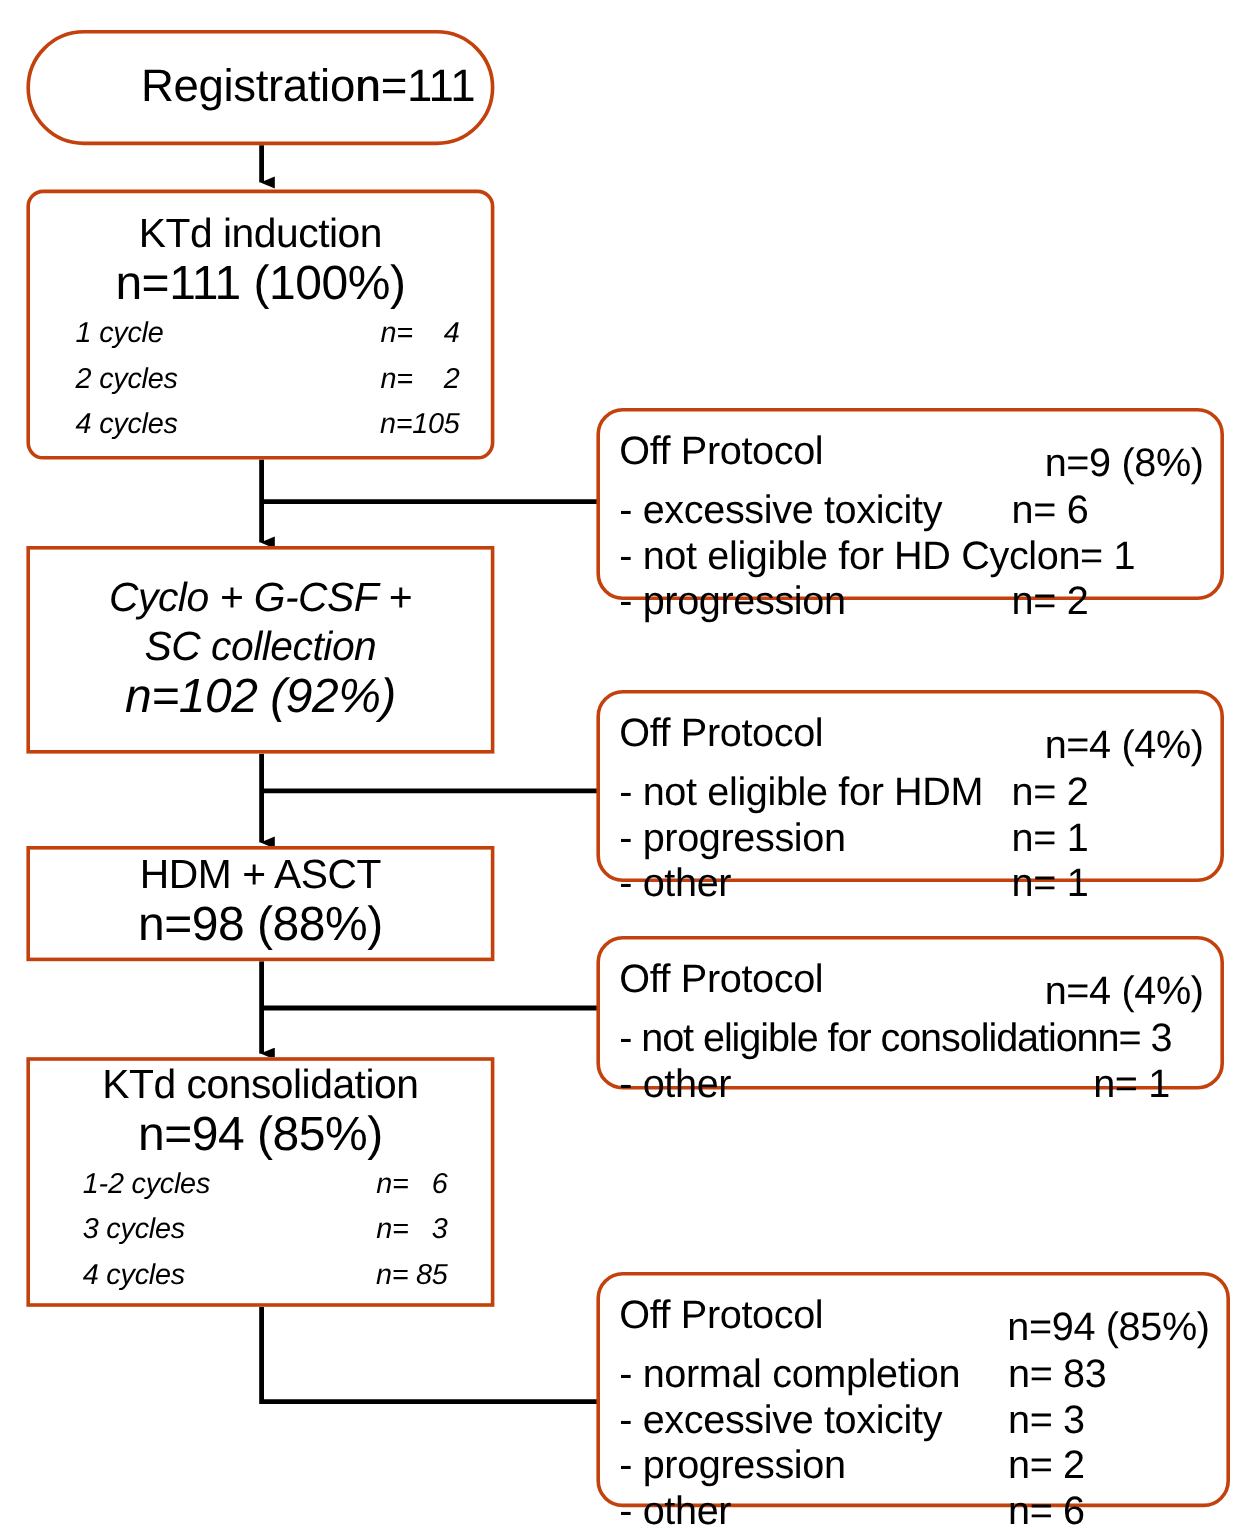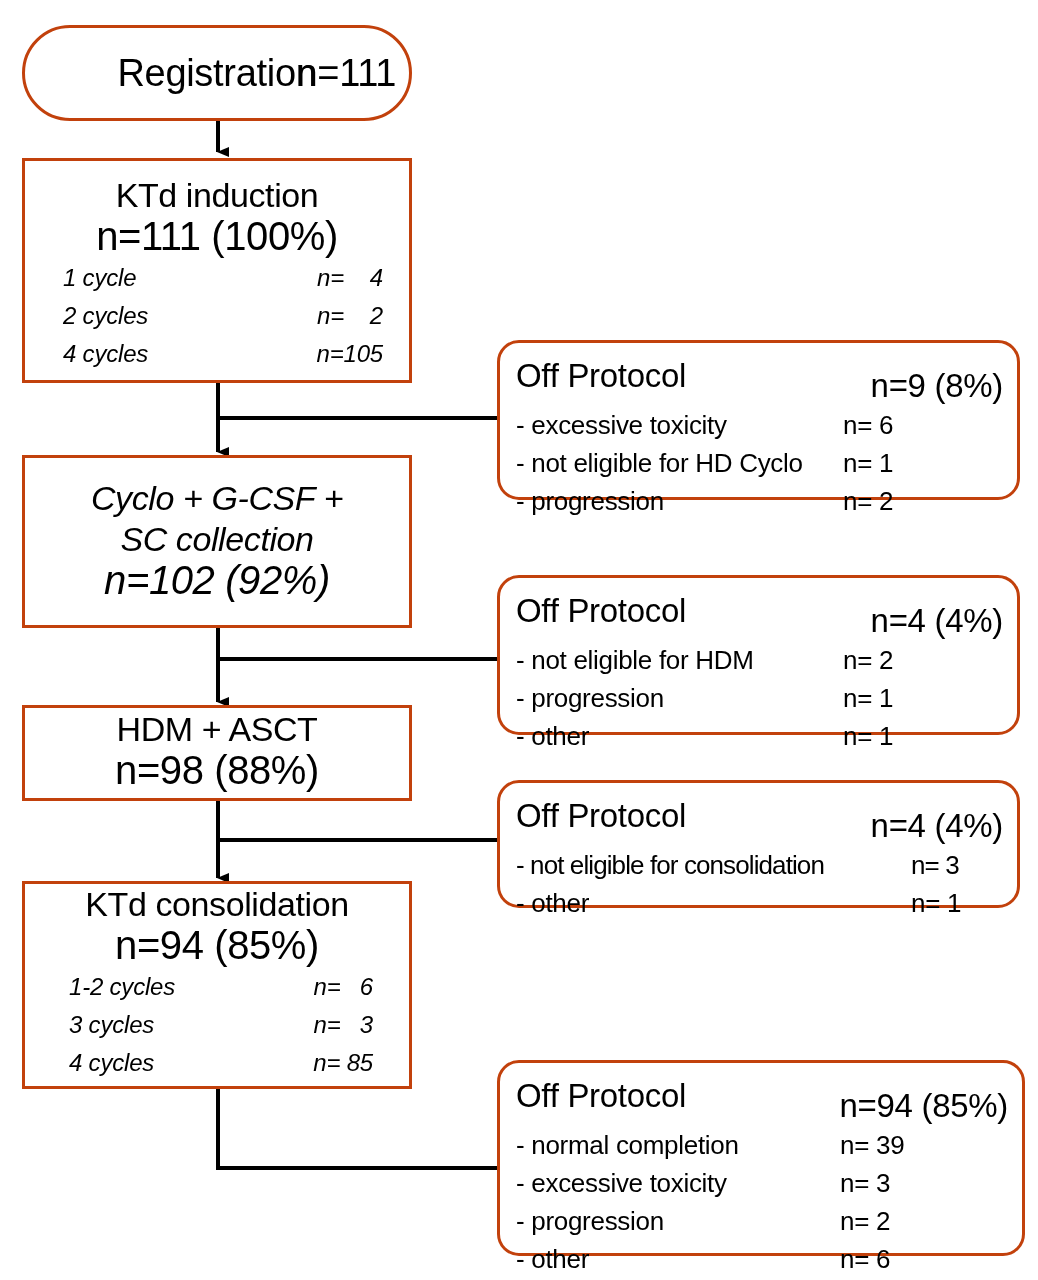--- a/index.html
+++ b/index.html
@@ -66,21 +66,21 @@
     letter-spacing: -0.2px;
   }
   .cycle-row .c-label { text-align: left; }
   .cycle-row .c-val { text-align: right; white-space: pre; }
 
   .op-inner {
     padding: 12px 14px 10px 16px;
   }
   .op-row {
     display: flex;
-    font-size: 26px;
+    font-size: 33px;
     line-height: 38px;
     letter-spacing: -0.3px;
     white-space: pre;
   }
   .op-row .op-label { flex: 1 1 auto; }
   .op-row .op-val { flex: 0 0 auto; text-align: left; }
   .op-row.head { font-size: 33px; line-height: 41px; }
   .op-row.head .op-val { font-size: 33px; margin-top: 10px; }
   .op-tight { letter-spacing: -0.9px; }
 
@@ -123,21 +123,21 @@
     <path d="M218,840 L983,840" stroke="#000" stroke-width="4" fill="none" marker-end="url(#arrowRight)"></path>
 
     <path d="M218,1089 L218,1168 L983,1168" stroke="#000" stroke-width="4" fill="none" marker-end="url(#arrowRight)"></path>
   </svg>
 
   <div class="node rounded-pill" style="left:22px; top:25px; width:390px; height:96px;">
     <div class="pill-line">Registration</div>
     <div class="pill-line" style="text-align:right; padding-right:13px;">n=111</div>
   </div>
 
-  <div class="node" style="left:22px; top:158px; width:390px; height:225px; padding-top:14px;">
+  <div class="node" style="left:22px; top:158px; width:390px; height:225px; padding-top:14px;border-radius:14px;">
     <div class="stage-head">KTd induction</div>
     <div class="stage-total">n=111 (100%)</div>
     <div class="cycles">
       <div class="cycle-row">
         <span class="c-label">1 cycle</span>
         <span class="c-val">n=    4</span>
       </div>
       <div class="cycle-row">
         <span class="c-label">2 cycles</span>
         <span class="c-val">n=    2</span>
@@ -239,21 +239,21 @@
   </div>
 
   <div class="node rounded-soft" style="left:497px; top:1060px; width:528px; height:196px;">
     <div class="op-inner">
       <div class="op-row head">
         <span class="op-label">Off Protocol</span>
         <span class="op-val">n=94 (85%)</span>
       </div>
       <div class="op-row">
         <span class="op-label">- normal completion</span>
-        <span class="op-val" style="width:168px;">n= 39</span>
+        <span class="op-val" style="width:168px;">n= 83</span>
       </div>
       <div class="op-row">
         <span class="op-label">- excessive toxicity</span>
         <span class="op-val" style="width:168px;">n= 3</span>
       </div>
       <div class="op-row">
         <span class="op-label">- progression</span>
         <span class="op-val" style="width:168px;">n= 2</span>
       </div>
       <div class="op-row">

